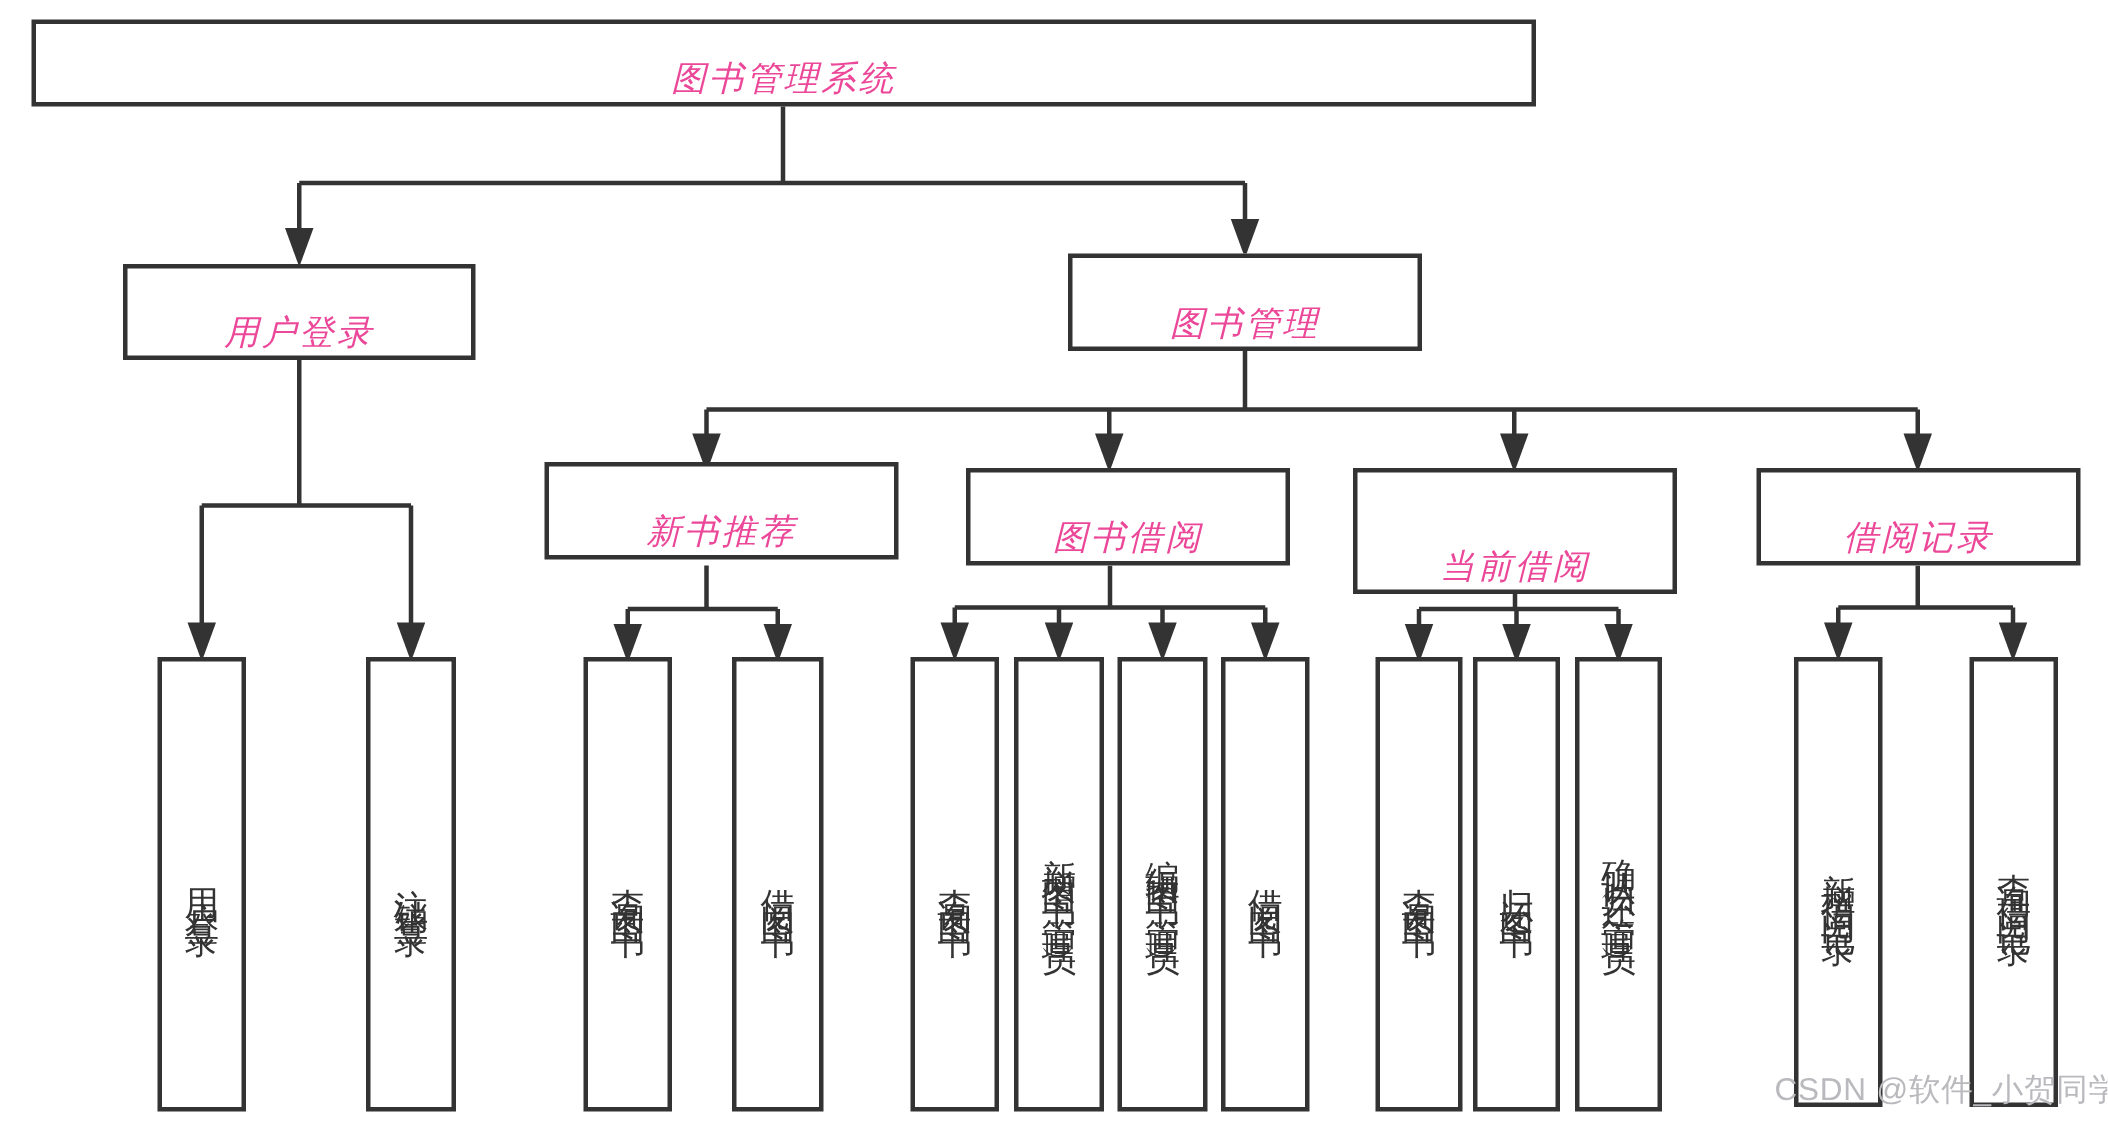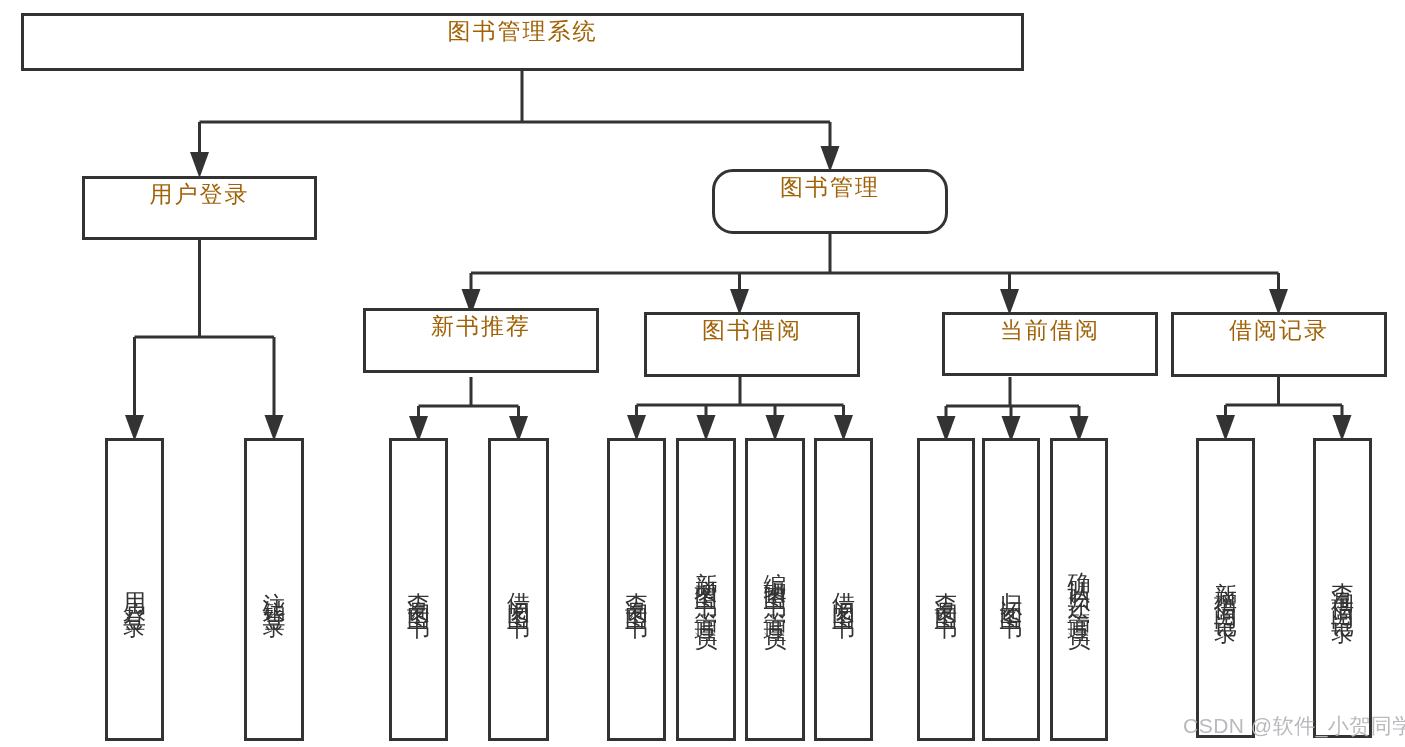--- a/index.html
+++ b/index.html
@@ -18,26 +18,27 @@
     position: absolute;
     left: 0; top: 0;
     width: 1405px; height: 747px;
   }
 
   .box {
     position: absolute;
     border: 3px solid #333333;
     background: #ffffff;
     display: flex;
-    align-items: flex-start;
+    align-items: flex-end;
     justify-content: center;
-    color: #a16207;
+    color: #ec4899;
     font-size: 23px;
     letter-spacing: 2px;
     white-space: nowrap;
+    font-style: italic;
   }
 
   .vbox {
     position: absolute;
     border: 3px solid #333333;
     background: #ffffff;
     display: flex;
     align-items: center;
     justify-content: center;
     color: #333333;
@@ -109,31 +110,31 @@
     </g>
   </svg>
 
   <div class="box" style="left:21px; top:13px; width:1003px; height:58px;">
     <span>图书管理系统</span>
   </div>
 
   <div class="box" style="left:82px; top:176px; width:235px; height:64px;">
     <span>用户登录</span>
   </div>
-  <div class="box" style="left:712px; top:169px; width:236px; height:65px;border-radius:21px;">
+  <div class="box" style="left:712px; top:169px; width:236px; height:65px;">
     <span>图书管理</span>
   </div>
 
   <div class="box" style="left:363px; top:308px; width:236px; height:65px;">
     <span>新书推荐</span>
   </div>
   <div class="box" style="left:632px; top:312px; width:216px; height:65px;margin-left:12px;">
     <span>图书借阅</span>
   </div>
-  <div class="box" style="left:942px; top:312px; width:216px; height:64px;">
+  <div class="box" style="left:902px; top:312px; width:216px; height:84px;">
     <span>当前借阅</span>
   </div>
   <div class="box" style="left:1171px; top:312px; width:216px; height:65px;">
     <span>借阅记录</span>
   </div>
 
   <div class="vbox" style="left:105px;">
     <span class="vlabel">用户登录</span>
   </div>
   <div class="vbox" style="left:244px; width:60px;">

